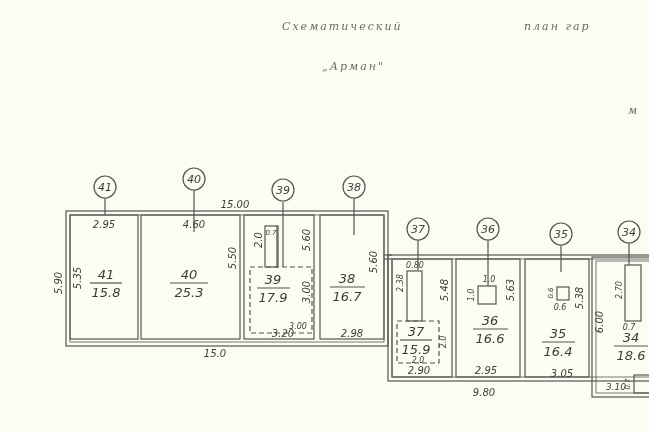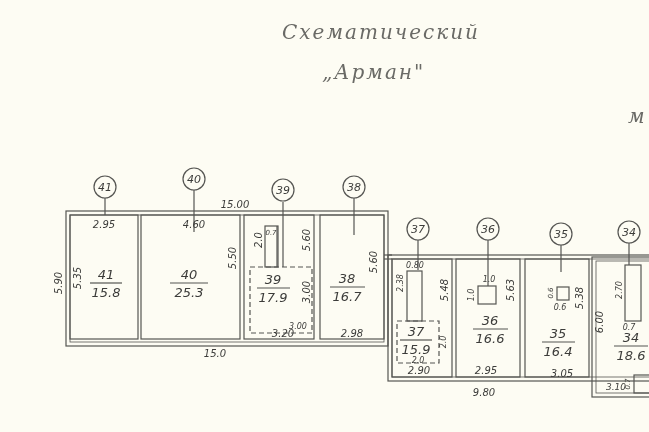--- a/index.html
+++ b/index.html
@@ -5,33 +5,34 @@
   html, body { margin: 0; padding: 0; }
   body {
     width: 649px; height: 432px; overflow: hidden;
     background: #fdfcf3;
     font-family: "DejaVu Sans", sans-serif;
     position: relative;
   }
   .sheet { position: absolute; left: 0; top: 0; width: 649px; height: 432px; }
   .title {
     position: absolute; font-family: "DejaVu Serif", serif; font-style: italic;
-    color: #6a6a66; font-size: 20px; letter-spacing: 2px; white-space: nowrap; text-align: center;
+    color: #6a6a66; font-size: 11px; letter-spacing: 2px; white-space: nowrap; text-align: center;
   }
   svg text { font-family: "DejaVu Sans", sans-serif; font-style: italic; fill: #3c3c3a; }
   .dim { font-size: 10px; }
   .rno { font-size: 13px; }
   .tag { font-size: 11px; }
 </style>
 </head>
 <body>
 
 <div class="sheet">
 
   <div class="title" style="left:282px; top:20px;">Схематический</div>
+  <div class="title" style="left:524px; top:20px;">план гар</div>
   <div class="title" style="left:322px; top:60px;">„Арман"</div>
   <div class="title" style="left:628px; top:104px;">м</div>
 
   <svg width="649" height="432" viewBox="0 0 649 432" style="position:absolute;left:0;top:0;">
     <g stroke="#555552" fill="none" stroke-width="1.2">
 
       <rect x="66" y="211" width="322" height="135"></rect>
       <rect x="70" y="215" width="314" height="127" stroke-width="0.8"></rect>
 
       <rect x="70" y="215" width="68" height="124"></rect>

